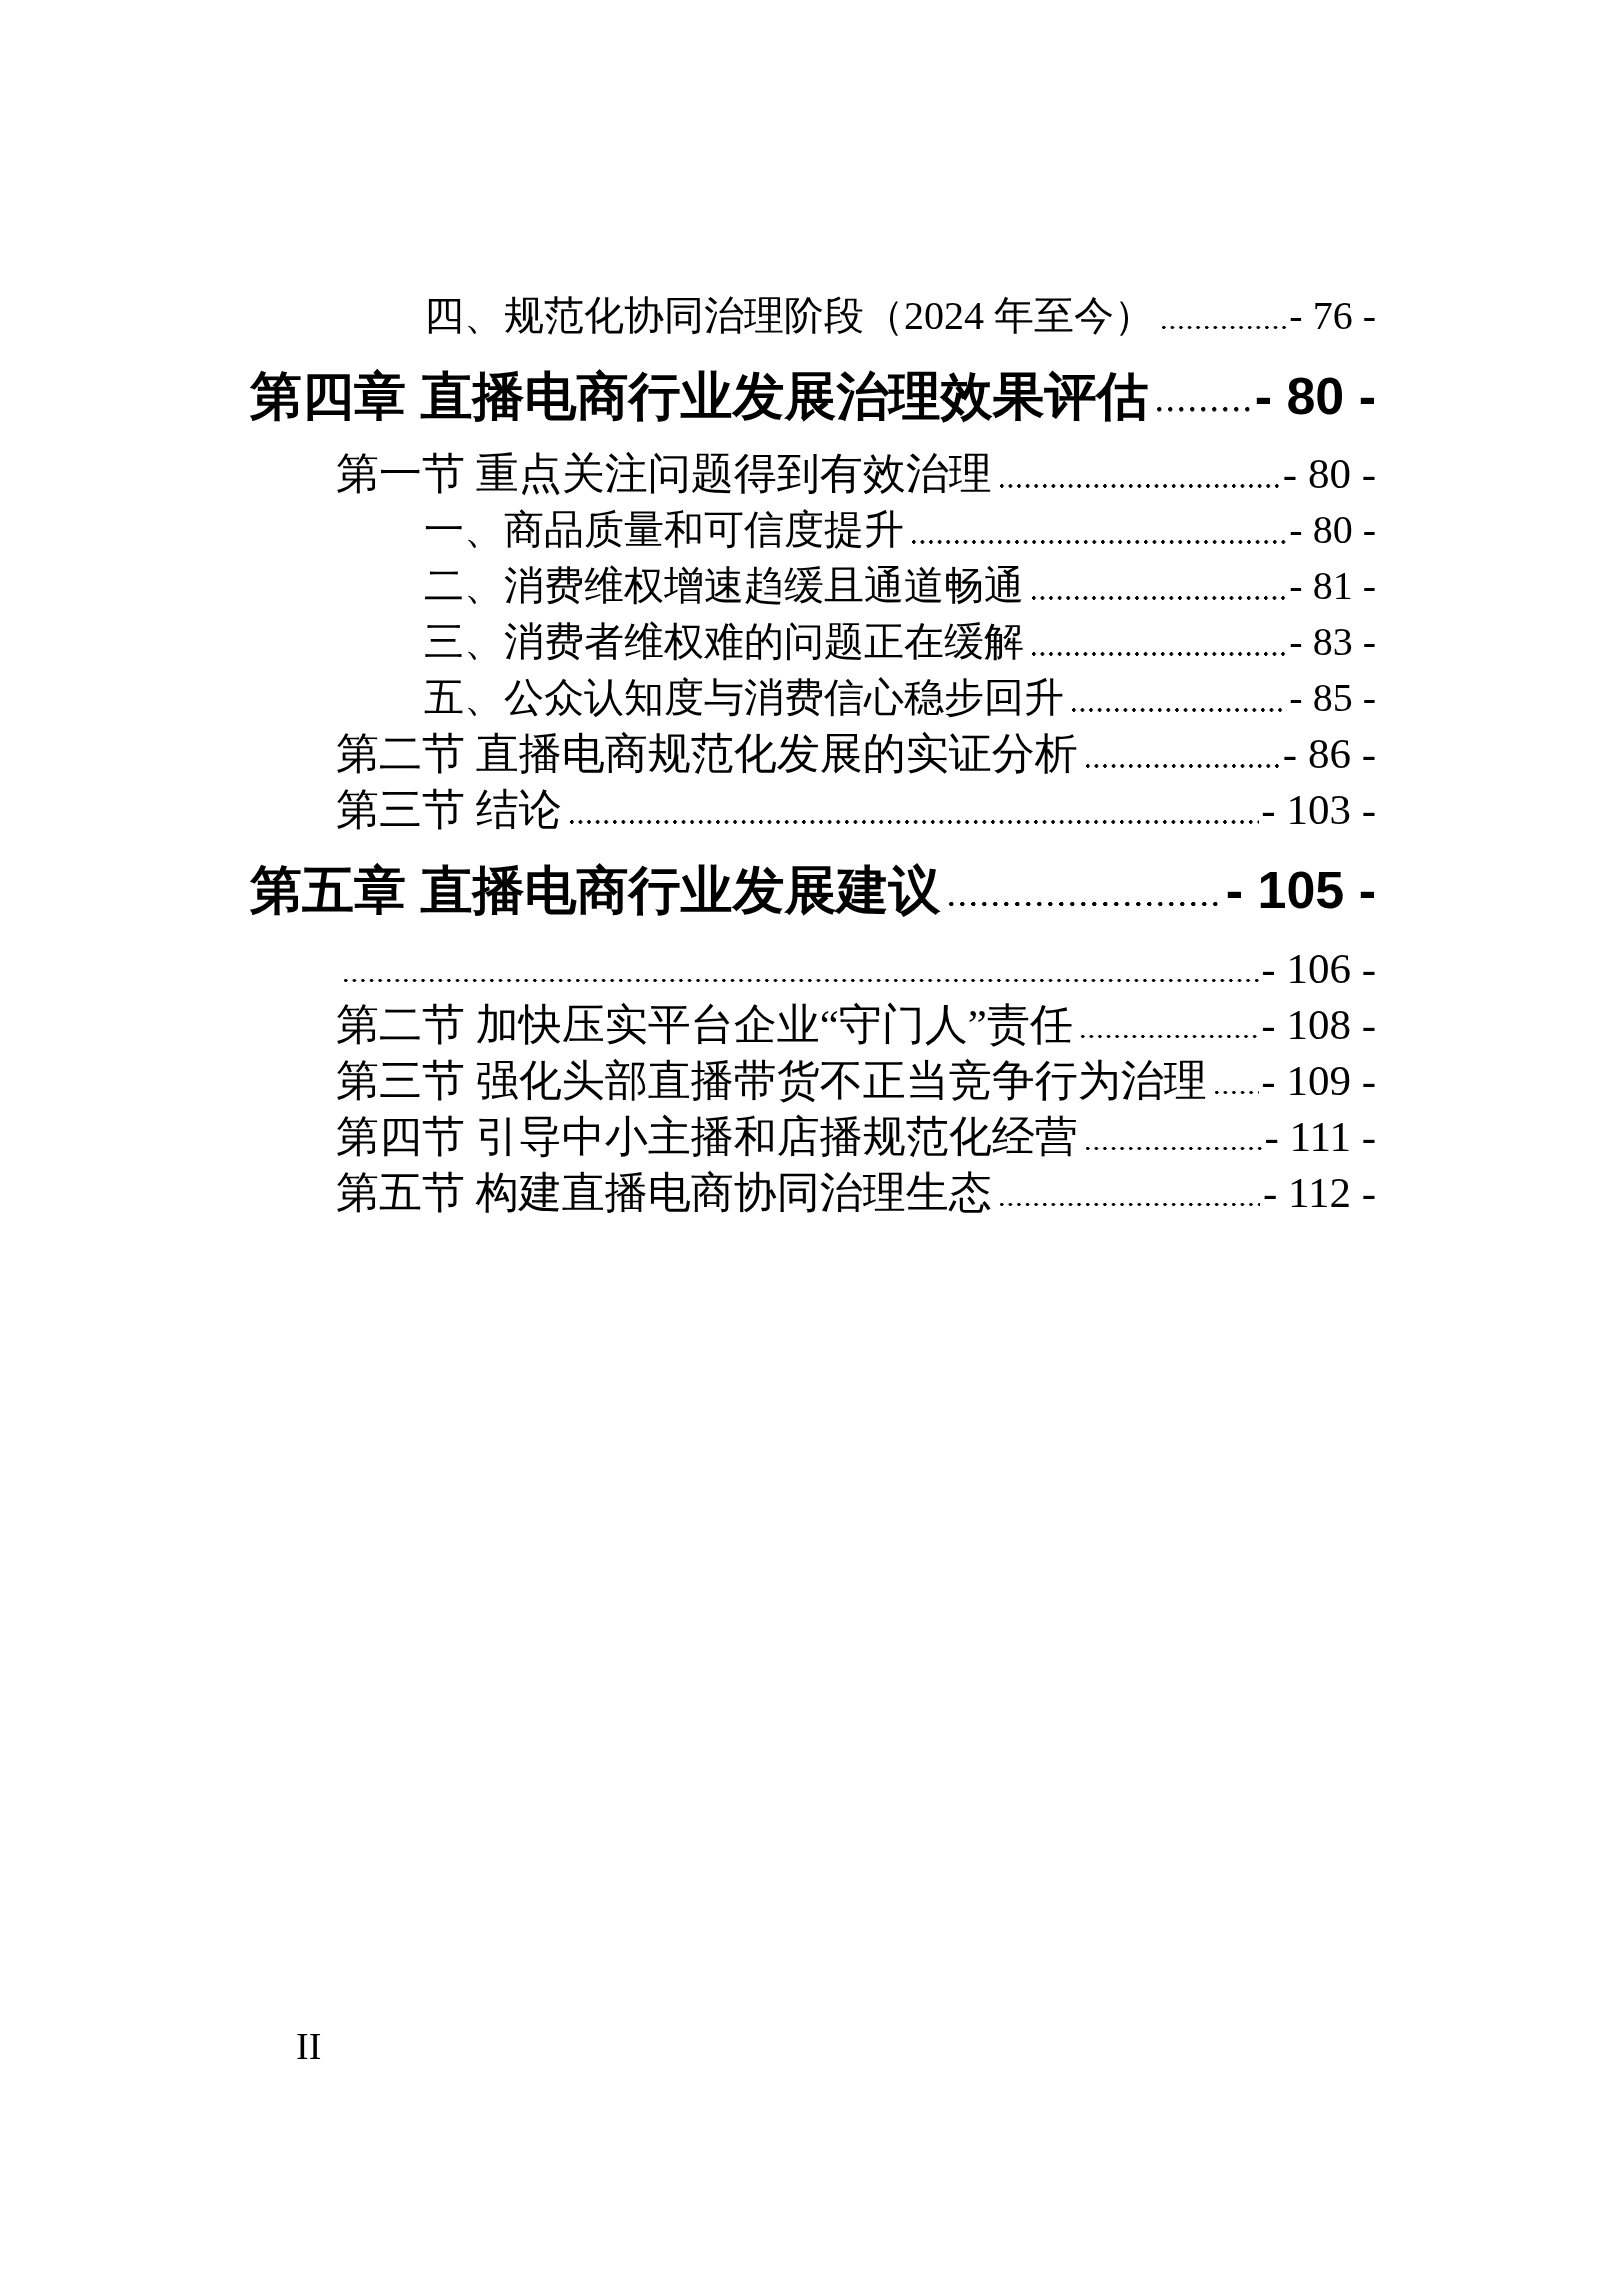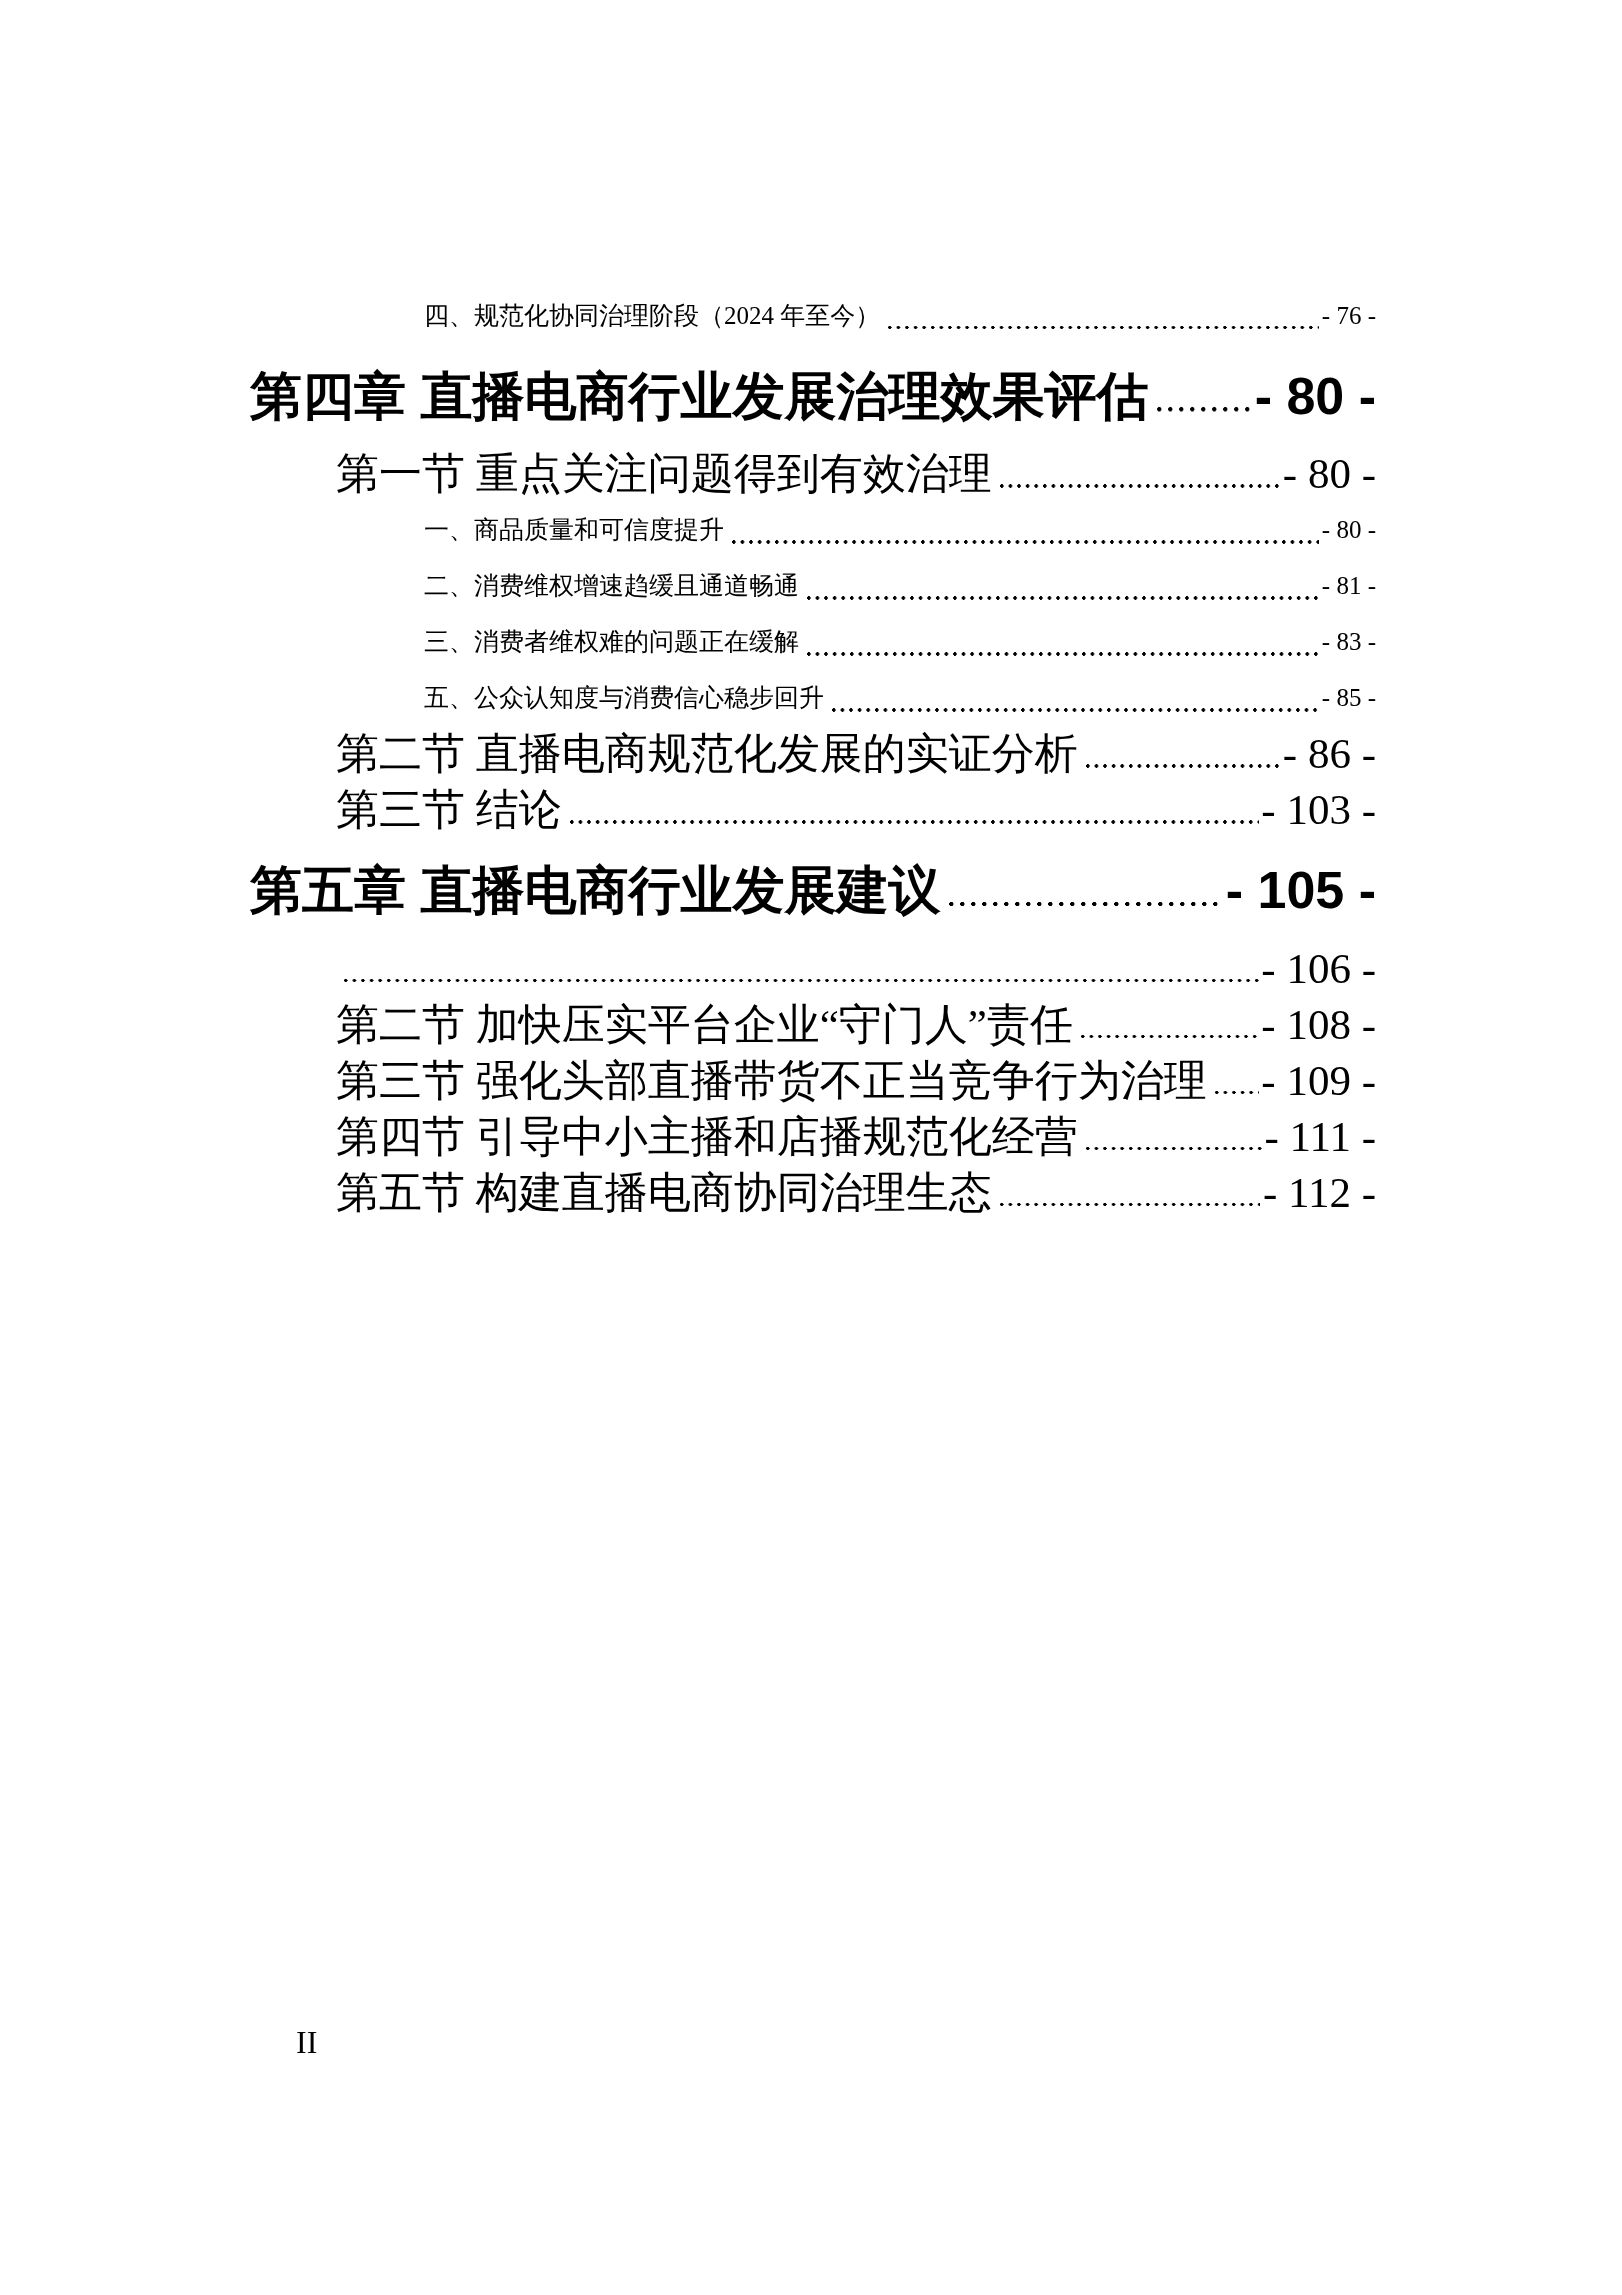--- a/index.html
+++ b/index.html
@@ -35,21 +35,21 @@
     flex: 1 1 auto;
     align-self: flex-end;
     height: 5.5px;
     margin: 0 2.7px 13.6px 8.2px;
     background-image: radial-gradient(circle at 1.8px 2.7px, #000 1.5px, transparent 1.9px);
     background-size: 8.6px 5.5px;
     background-repeat: repeat-x;
     background-position: left bottom;
   }
   .row.sub {
-    font-size: 25px;
+    font-size: 40px;
     padding-left: 174px;
     text-align: right;
   }
   .row.section {
     font-size: 43px;
     padding-left: 86px;
   }
   .row.chapter {
     font-size: 52px;
     font-weight: bold;
@@ -62,21 +62,21 @@
   .row.chapter .leader {
     height: 6.4px;
     margin: 0 2.7px 16.4px 9px;
     background-image: radial-gradient(circle at 2.3px 3.2px, #000 1.9px, transparent 2.5px);
     background-size: 11px 6.4px;
   }
   .footer-num {
     position: absolute;
     left: 296px;
     top: 2024px;
-    font-size: 32px;
+    font-size: 38px;
     font-family: "Liberation Serif", serif;
     color: #000000;
   }
 </style>
 </head>
 <body>
 
 <div class="page">
 
   <div class="toc">

